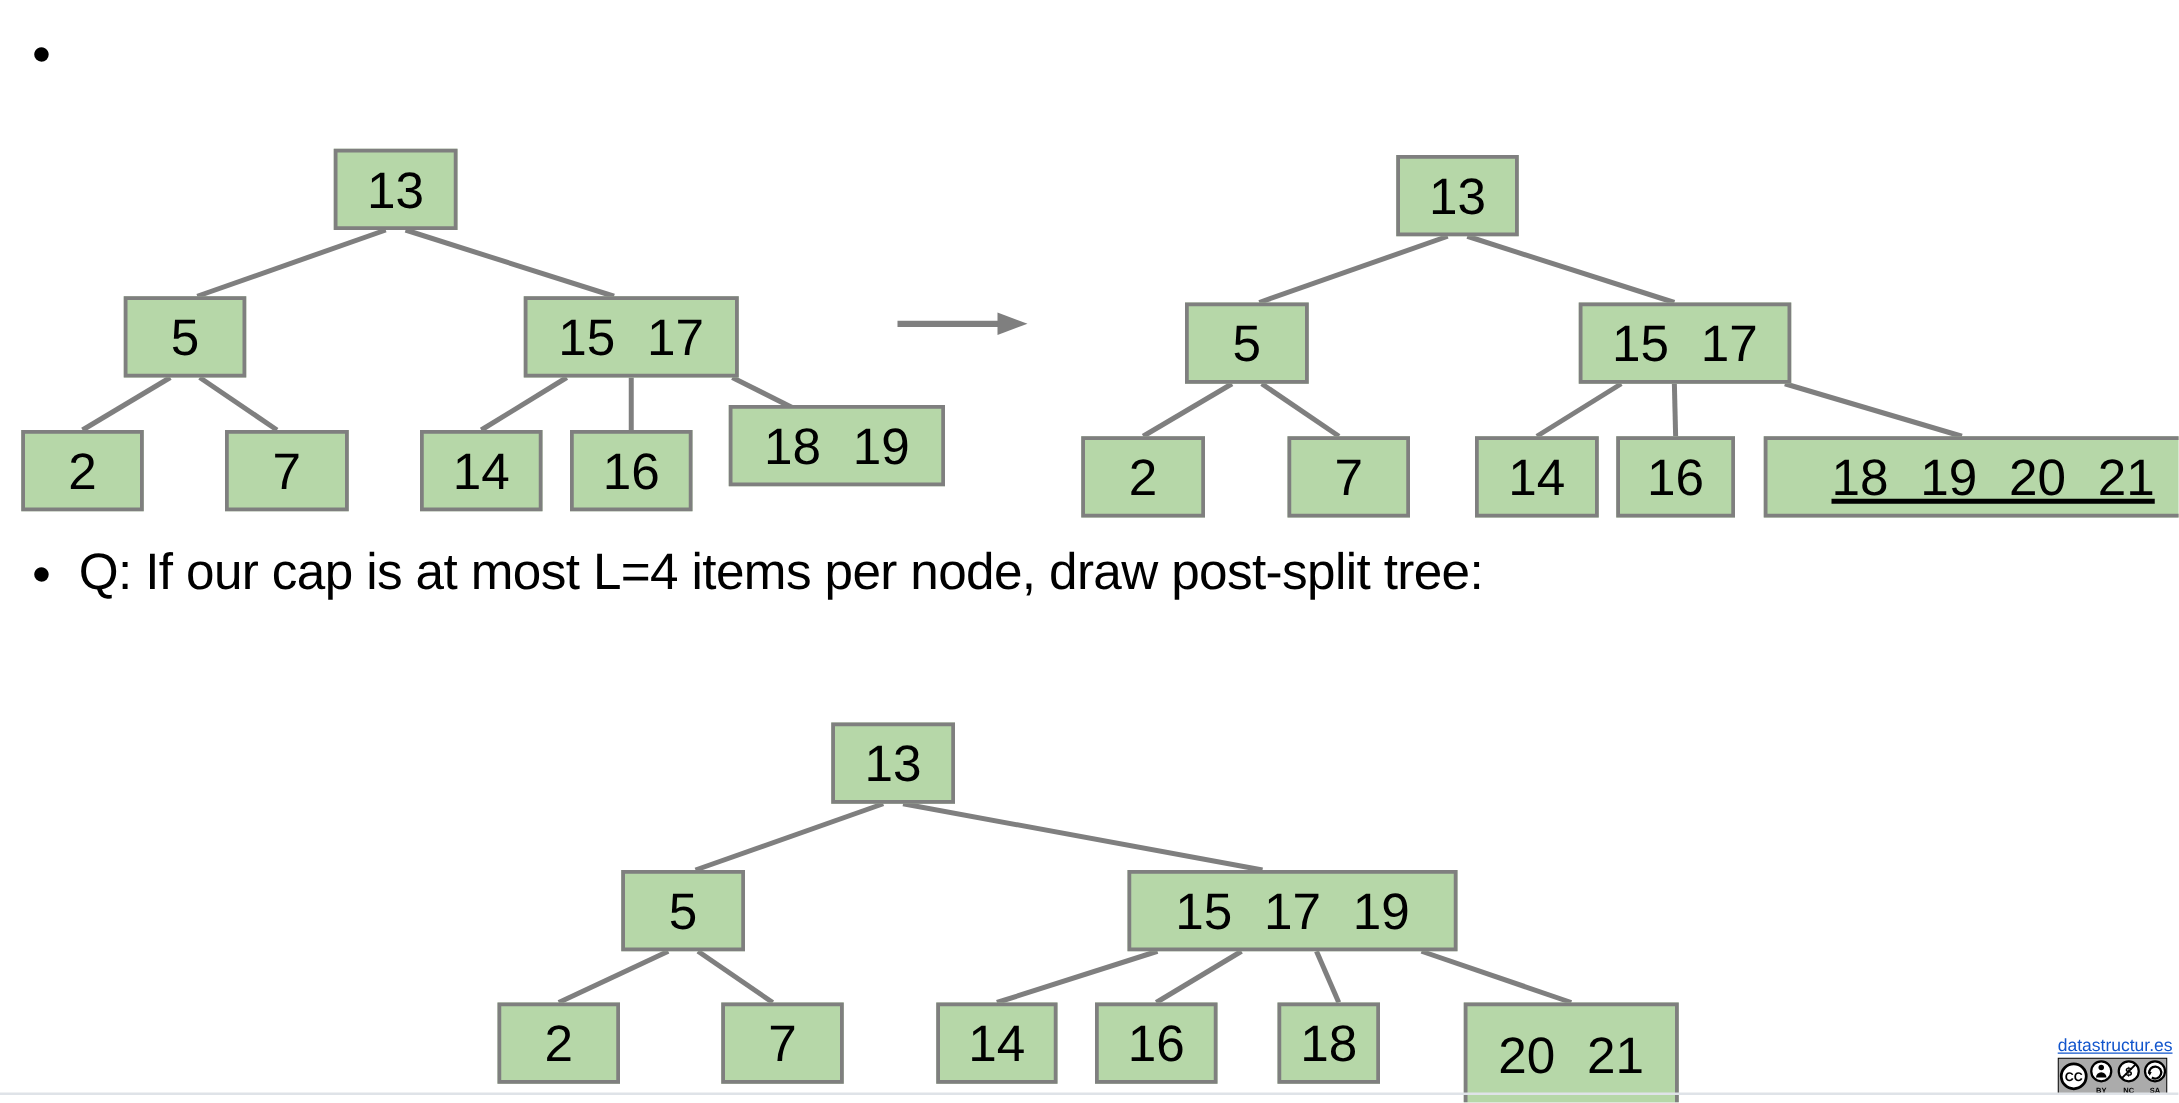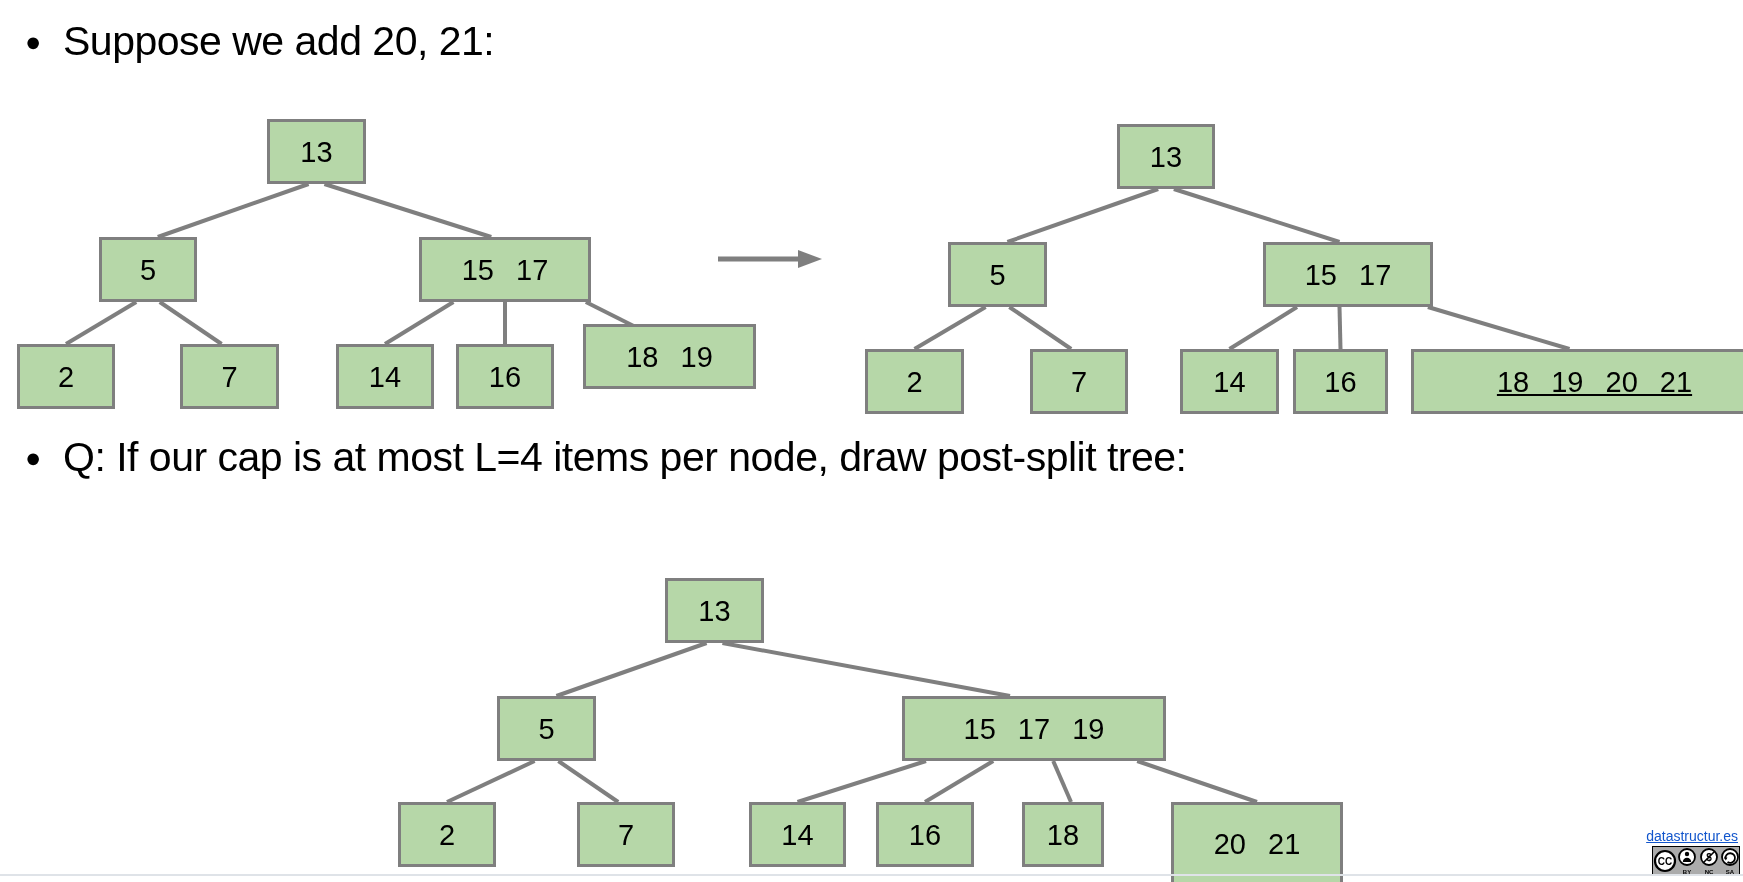--- a/index.html
+++ b/index.html
@@ -25,29 +25,29 @@
     letter-spacing:-0.5px;
     white-space:nowrap;
   }
   #edge-svg{position:absolute;left:0;top:0;pointer-events:none;}
   .node{
     position:absolute;
     box-sizing:border-box;
     background:var(--node-fill,#b6d7a8);
     border:3px solid var(--node-border,#7f7f7f);
     display:flex;align-items:center;justify-content:center;
-    font-size:29px;
+    font-size:41px;
     color:#000;
     word-spacing:14px;
     padding-top:1px;
     white-space:nowrap;
   }
   .footer{
     position:absolute;right:3px;bottom:6px;
-    display:flex;flex-direction:column;align-items:flex-end;
+    display:flex;flex-direction:column;
   }
   .footer-link{
     font-size:14px;
     color:var(--link-color,#1155cc);
     text-decoration:underline;
     cursor:pointer;
     margin-bottom:2px;
     margin-right:2px;
   }
   .cc-badge{display:block;cursor:pointer;}
@@ -83,21 +83,20 @@
       <line x1="926" y1="761" x2="797.5" y2="802" stroke="#7f7f7f" stroke-width="4"></line>
       <line x1="993.2" y1="761" x2="925" y2="802" stroke="#7f7f7f" stroke-width="4"></line>
       <line x1="1053.2" y1="761" x2="1071" y2="802" stroke="#7f7f7f" stroke-width="4"></line>
       <line x1="1137.2" y1="761" x2="1257" y2="802" stroke="#7f7f7f" stroke-width="4"></line>
       <line x1="718" y1="259" x2="802" y2="259" stroke="#7f7f7f" stroke-width="5"></line>
       <polygon points="822,259 798,250 798,268" fill="#7f7f7f"></polygon>
     </svg>
 
   <div class="bullet-line" style="left:0;top:16px;">
     <span class="bullet-dot">●</span>
-    <span class="bullet-text">Suppose we add 20, 21:</span>
   </div>
 
   <div class="bullet-line" style="left:0;top:432px;">
     <span class="bullet-dot">●</span>
     <span class="bullet-text">Q: If our cap is at most L=4 items per node, draw post-split tree:</span>
   </div>
 
   <div id="diagram-layer">
       <div class="node" style="left: 267px; top: 119px; width: 99px; height: 65px;">13</div>
       <div class="node" style="left: 99px; top: 237px; width: 98px; height: 65px;">5</div>

